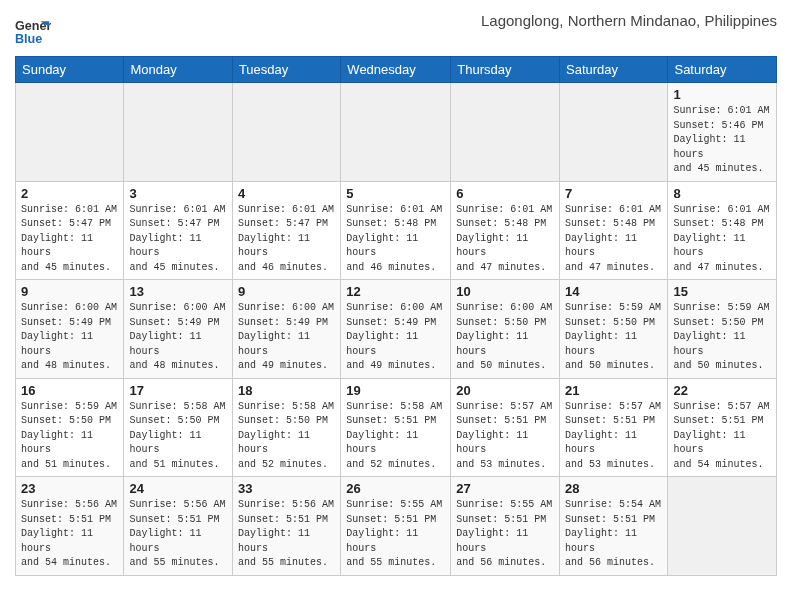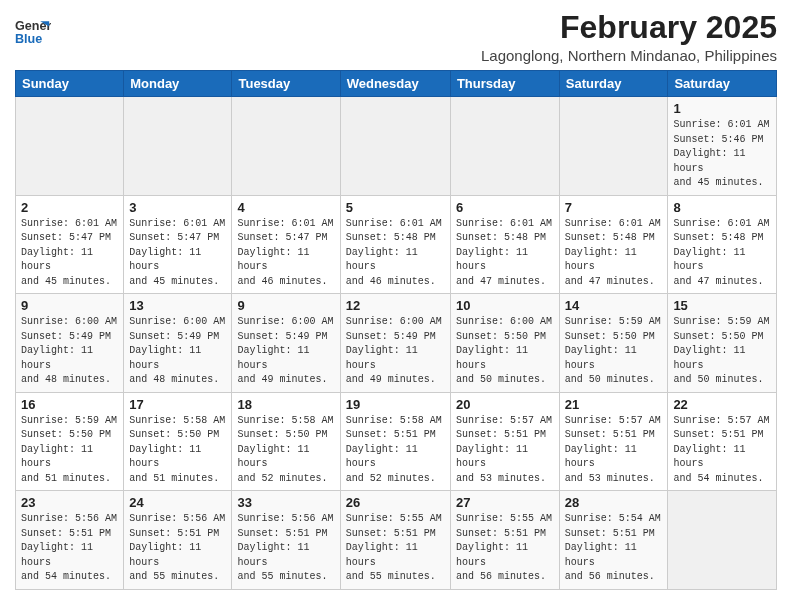--- a/index.html
+++ b/index.html
@@ -48,21 +48,21 @@
     }
     .calendar {
       width: 100%;
       border-collapse: collapse;
       border: 1px solid #bbb;
     }
     .calendar th {
       background: #1a6bba;
       color: #fff;
       font-size: 13px;
-      font-weight: bold;
+      font-weight: normal;
       padding: 5px 6px;
       text-align: left;
       border: 1px solid #1558a0;
       margin-left: 9px;
     }
     .calendar td {
       width: 113px;
       vertical-align: top;
       border: 1px solid #ccc;
       padding: 4px 5px;
@@ -98,21 +98,20 @@
 <div class="page">
   <div class="header">
     <div class="logo">
       <svg class="logo-icon" viewBox="0 0 40 40" xmlns="http://www.w3.org/2000/svg">
         <text x="0" y="18" font-size="14" font-weight="bold" fill="#333">General</text>
         <text x="0" y="32" font-size="14" font-weight="bold" fill="#1a6bba">Blue</text>
         <polygon points="28,8 38,14 38,8" fill="#1a6bba"></polygon>
       </svg>
     </div>
     <div class="title-block">
-      <div class="month-title">February 2025</div>
       <div class="location-title">Lagonglong, Northern Mindanao, Philippines</div>
     </div>
   </div>
 
   <table class="calendar">
     <thead>
       <tr>
       <th>Sunday</th>
           <th>Monday</th>
           <th>Tuesday</th>

